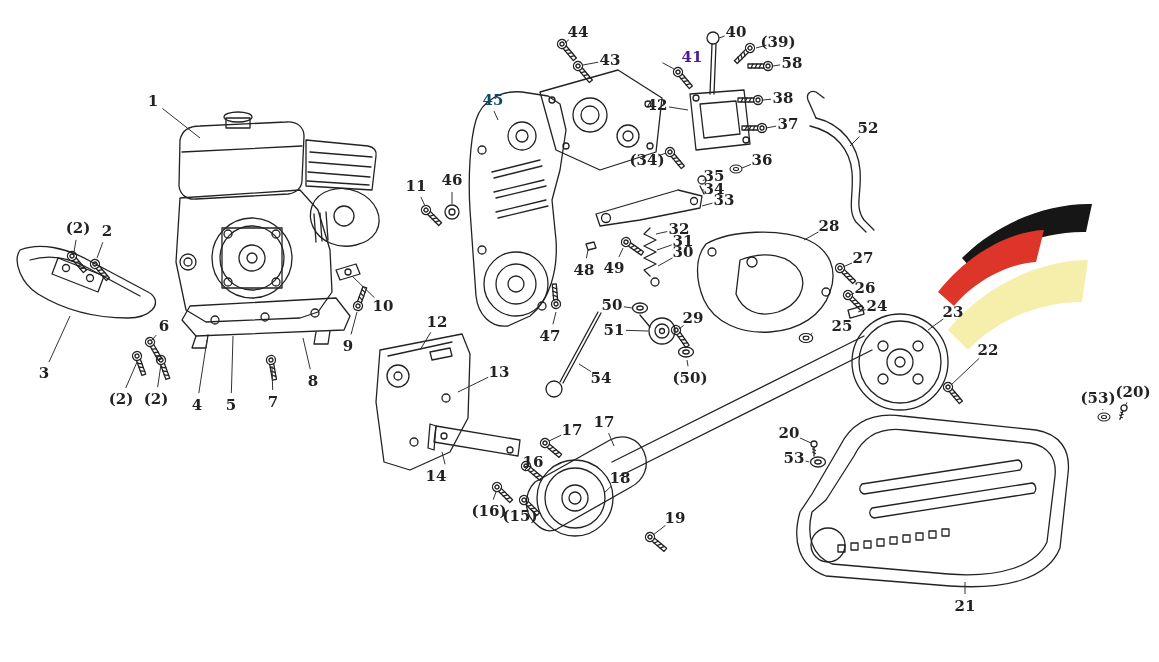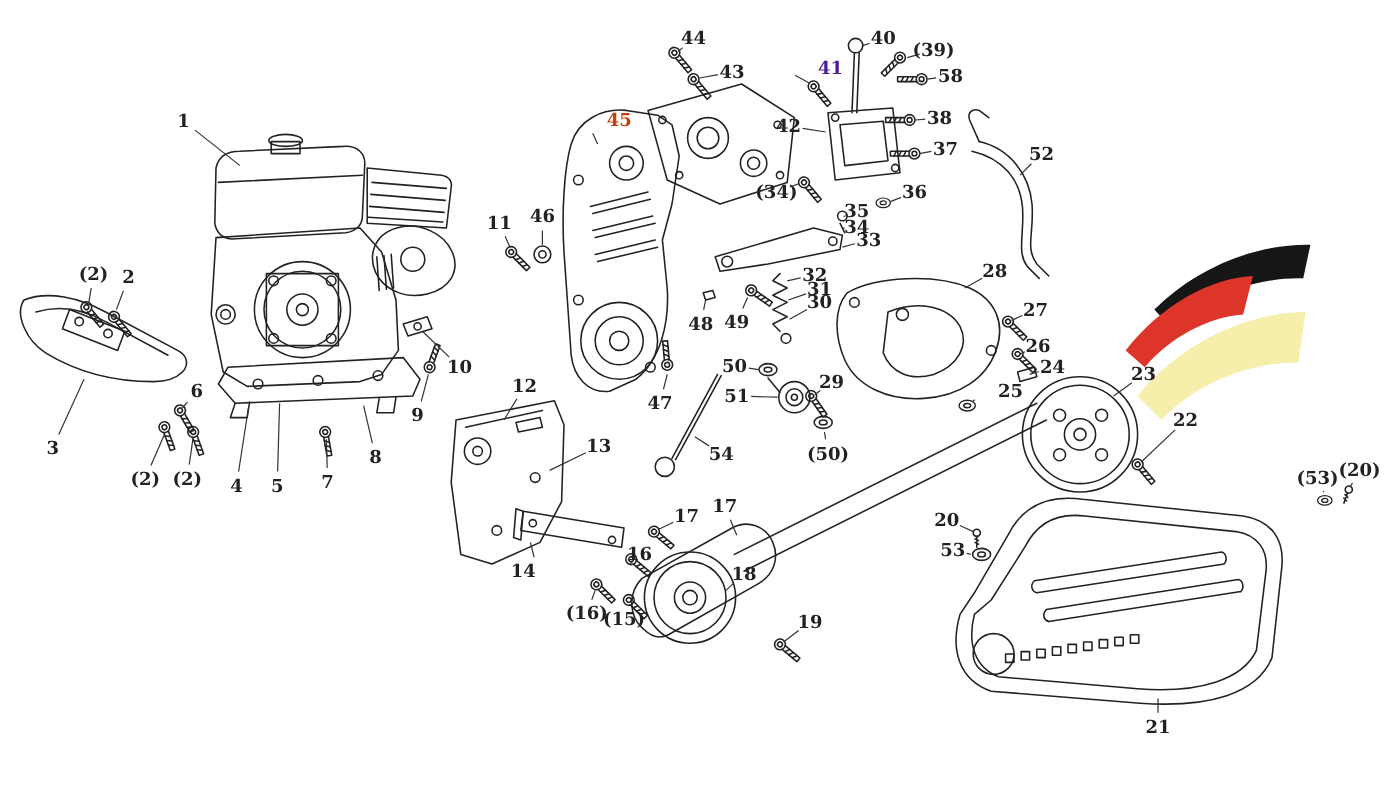--- a/index.html
+++ b/index.html
@@ -365,21 +365,21 @@
       <div class="part-label" style="left: 762px; top: 160px; color: rgb(34, 34, 34);">36</div>
       <div class="part-label" style="left: 788px; top: 124px; color: rgb(34, 34, 34);">37</div>
       <div class="part-label" style="left: 783px; top: 98px; color: rgb(34, 34, 34);">38</div>
       <div class="part-label" style="left: 792px; top: 63px; color: rgb(34, 34, 34);">58</div>
       <div class="part-label" style="left: 778px; top: 42px; color: rgb(34, 34, 34);">(39)</div>
       <div class="part-label" style="left: 736px; top: 32px; color: rgb(34, 34, 34);">40</div>
       <div class="part-label" style="left: 652px; top: 57px; color: #4c1d95; margin-left: 40px;">41</div>
       <div class="part-label" style="left: 657px; top: 105px; color: rgb(34, 34, 34);">42</div>
       <div class="part-label" style="left: 610px; top: 60px; color: rgb(34, 34, 34);">43</div>
       <div class="part-label" style="left: 578px; top: 32px; color: rgb(34, 34, 34);">44</div>
-      <div class="part-label" style="left: 516px; top: 100px; color: #c2410c;">45</div>
+      <div class="part-label" style="left: 493px; top: 100px; color: #0c4a6e;">45</div>
       <div class="part-label" style="left: 452px; top: 180px; color: rgb(34, 34, 34);">46</div>
       <div class="part-label" style="left: 550px; top: 336px; color: rgb(34, 34, 34); text-align: center;">47</div>
       <div class="part-label" style="left: 584px; top: 270px; color: rgb(34, 34, 34); text-align: center;">48</div>
       <div class="part-label" style="left: 614px; top: 268px; color: rgb(34, 34, 34);">49</div>
       <div class="part-label" style="left: 612px; top: 305px; color: rgb(34, 34, 34);">50</div>
       <div class="part-label" style="left: 690px; top: 378px; color: rgb(34, 34, 34);">(50)</div>
       <div class="part-label" style="left: 614px; top: 330px; color: rgb(34, 34, 34);">51</div>
       <div class="part-label" style="left: 868px; top: 128px; color: rgb(34, 34, 34);">52</div>
       <div class="part-label" style="left: 794px; top: 458px; color: rgb(34, 34, 34);">53</div>
       <div class="part-label" style="left: 1098px; top: 398px; color: rgb(34, 34, 34);">(53)</div>

